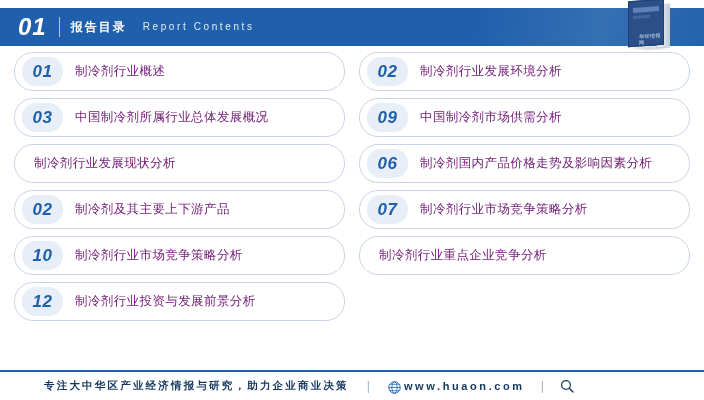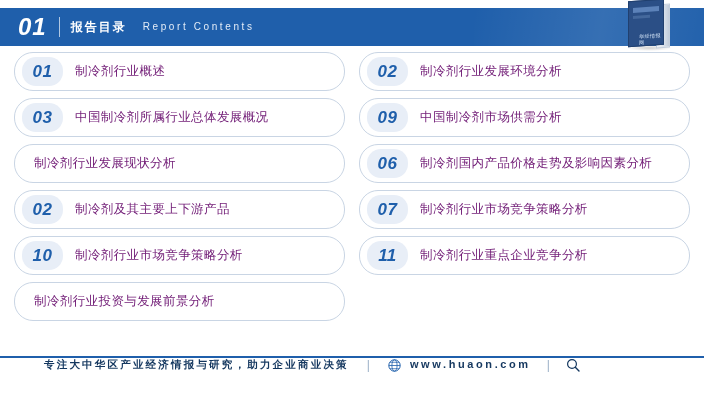--- a/index.html
+++ b/index.html
@@ -149,25 +149,25 @@
     color: #701a75;
     margin-left: 12px;
     letter-spacing: .4px;
     white-space: nowrap;
   }
 
   
   .footer {
     position: absolute;
     left: 0; bottom: 0;
-    width: 704px; height: 44px;
+    width: 704px; height: 30px;
     border-top: 2px solid #1f5fab;
     background: #ffffff;
     display: flex;
-    align-items: flex-start;
+    align-items: center;
   }
   .footer-slogan {
     font-size: 10.5px;
     color: #14375f;
     letter-spacing: 2.2px;
     margin-left: 44px;
     font-weight: bold;
   }
   .footer-sep {
     margin-left: 18px;
@@ -176,21 +176,21 @@
   }
   .globe {
     margin-left: 18px;
     width: 13px; height: 13px;
     display: inline-block;
   }
   .footer-url {
     font-size: 11px;
     color: #14375f;
     letter-spacing: 2.6px;
-    margin-left: 9px;
+    margin-left: 3px;
     font-weight: bold;
   }
   .footer-sep2 {
     margin-left: 16px;
     color: #9bb0c7;
     font-size: 12px;
   }
   .search-ico {
     margin-left: 16px;
     width: 14px; height: 14px;
@@ -250,24 +250,24 @@
     </div>
     <div class="item">
       <span class="badge">07</span>
       <span class="item-label">制冷剂行业市场竞争策略分析</span>
     </div>
     <div class="item">
       <span class="badge">10</span>
       <span class="item-label">制冷剂行业市场竞争策略分析</span>
     </div>
     <div class="item">
-      <span class="badge">11</span>
       <span class="item-label">制冷剂行业重点企业竞争分析</span>
     </div>
     <div class="item">
+      <span class="badge">12</span>
       <span class="item-label">制冷剂行业投资与发展前景分析</span>
     </div>
 
   </div>
 
   <div class="footer">
     <span class="footer-slogan">专注大中华区产业经济情报与研究，助力企业商业决策</span>
     <span class="footer-sep">|</span>
     <span class="globe">
       <svg width="13" height="13" viewBox="0 0 13 13">

